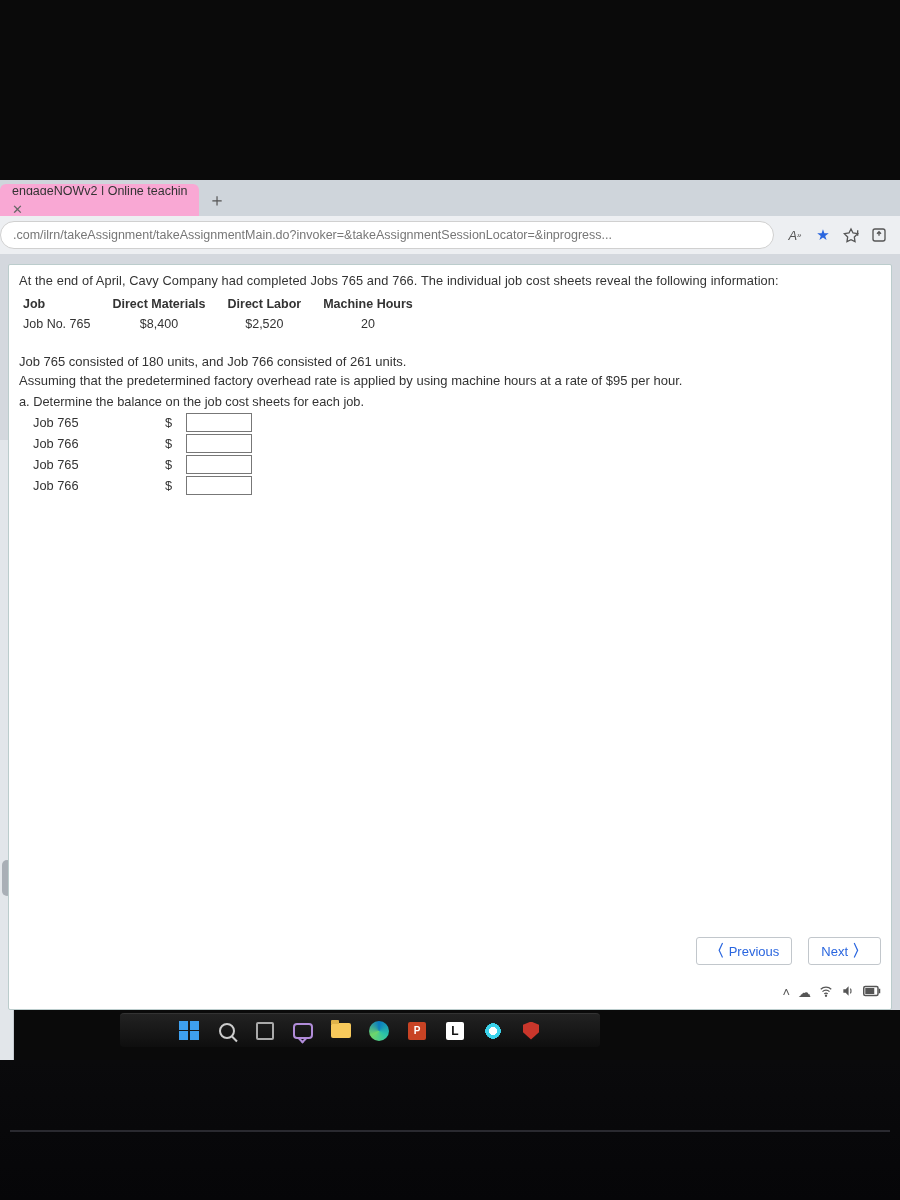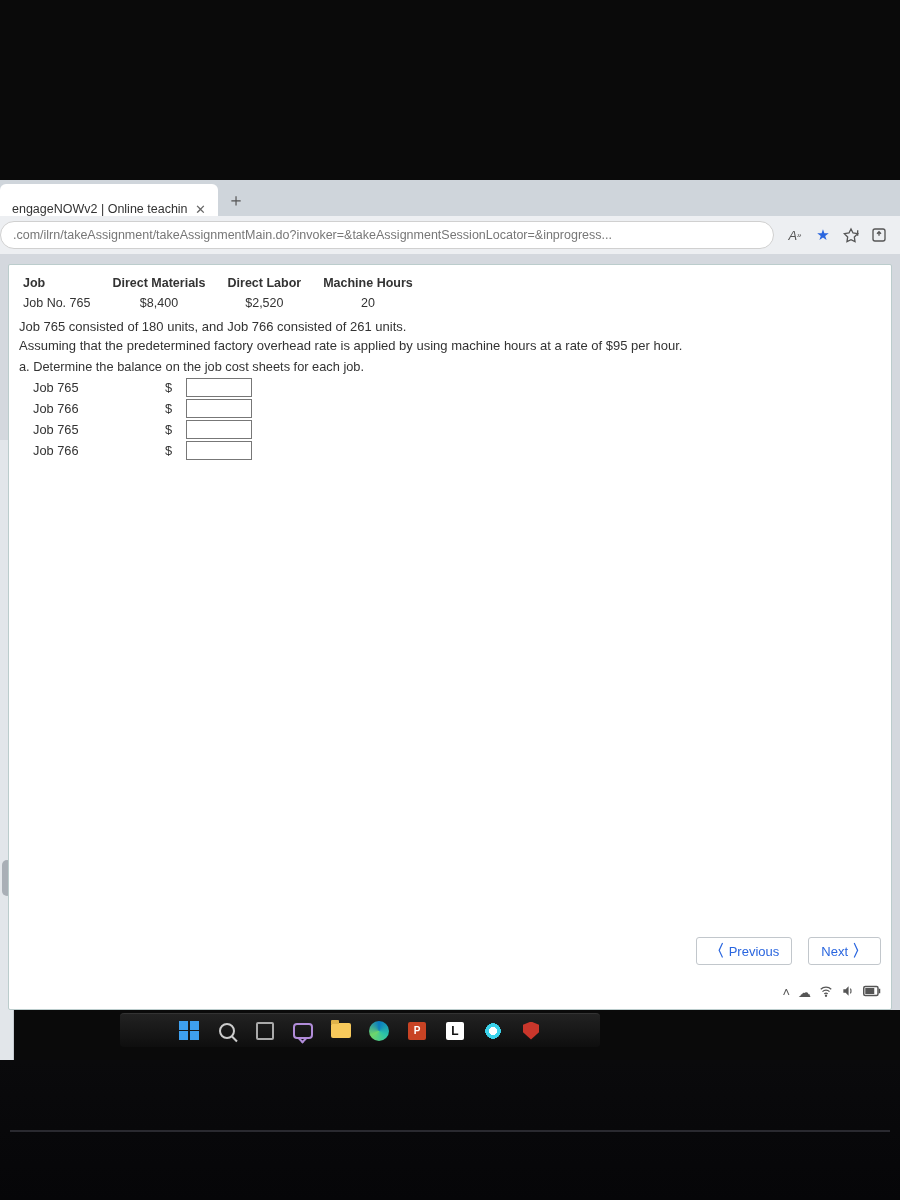--- a/index.html
+++ b/index.html
@@ -21,30 +21,31 @@
   }
   
   .tab-row {
     height: 36px;
     background: #cfd5db;
     display: flex;
     align-items: flex-end;
     padding-left: 0;
   }
   .tab {
-    background: #ffffff;
+    background: #f9a8d4;
     height: 32px;
     padding: 0 12px;
     display: flex;
-    align-items: flex-end;
+    align-items: flex-start;
     gap: 8px;
     font-size: 12.5px;
     color: #333;
     border-radius: 6px 6px 0 0;
     max-width: 228px;
+    flex-direction: column;
   }
   .tab .tab-title { white-space: nowrap; overflow: hidden; text-overflow: clip; max-width: 175px; }
   .tab .close {
     font-size: 13px; color: #666; line-height: 1;
   }
   .new-tab-btn {
     width: 28px; height: 28px;
     display: flex; align-items: center; justify-content: center;
     font-size: 18px; color: #555; background: transparent;
     border: none; cursor: pointer; margin-left: 4px; margin-bottom: 2px;
@@ -86,21 +87,21 @@
     border-radius: 2px;
     padding: 8px 10px 8px 10px;
     height: 100%;
     position: relative;
     font-size: 13px;
     color: #333;
   }
   .intro { font-size: 12.8px; margin-bottom: 6px; letter-spacing: 0.1px; }
   table.data {
     border-collapse: collapse;
-    margin-bottom: 6px;
+    margin-bottom: 20px;
   }
   table.data th, table.data td {
     text-align: left;
     padding: 3px 18px 3px 4px;
     font-size: 12.5px;
   }
   table.data th { font-weight: bold; }
   table.data td.num, table.data th.num { text-align: center; }
   .para { font-size: 13px; margin: 4px 0; }
   .q-label { font-size: 12.8px; margin: 6px 0 4px 0; }
@@ -237,20 +238,21 @@
     </div>
   </div>
 
   <div class="left-scroll">
     <div class="thumb"></div>
   </div>
 
   <div class="content-wrap">
     <div class="page">
 
+      <p class="intro">At the end of April, Cavy Company had completed Jobs 765 and 766. The individual job cost sheets reveal the following information:</p>
 
       <table class="data">
         <tbody>
             <tr>
           <th>Job</th>
           <th class="num">Direct Materials</th>
           <th class="num">Direct Labor</th>
           <th class="num">Machine Hours</th>
         </tr>
         <tr>

